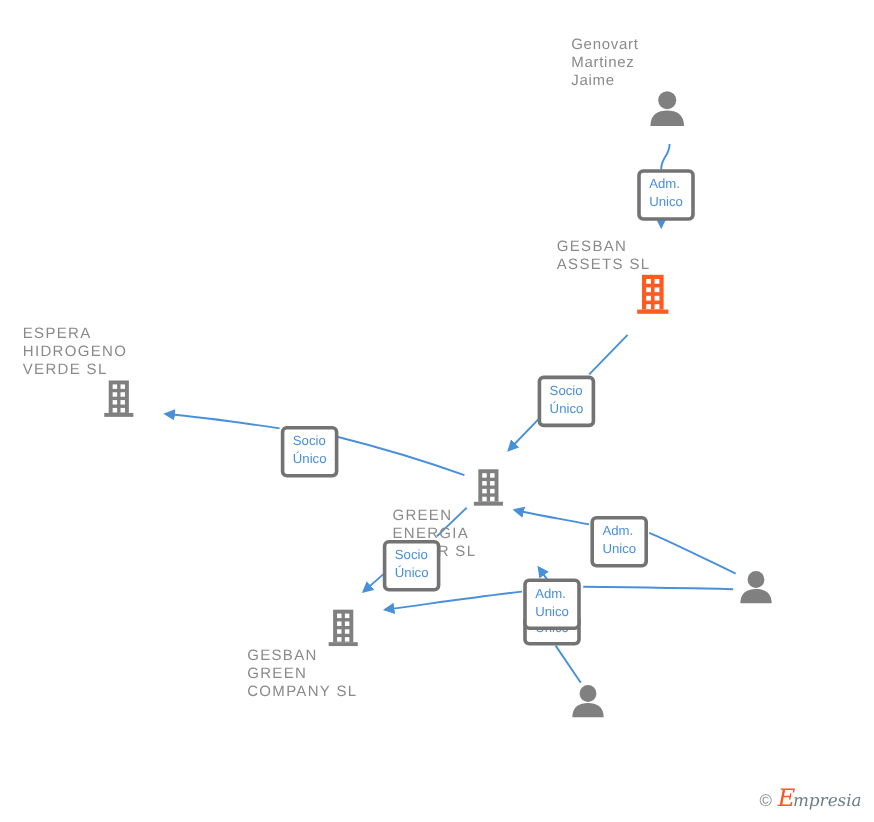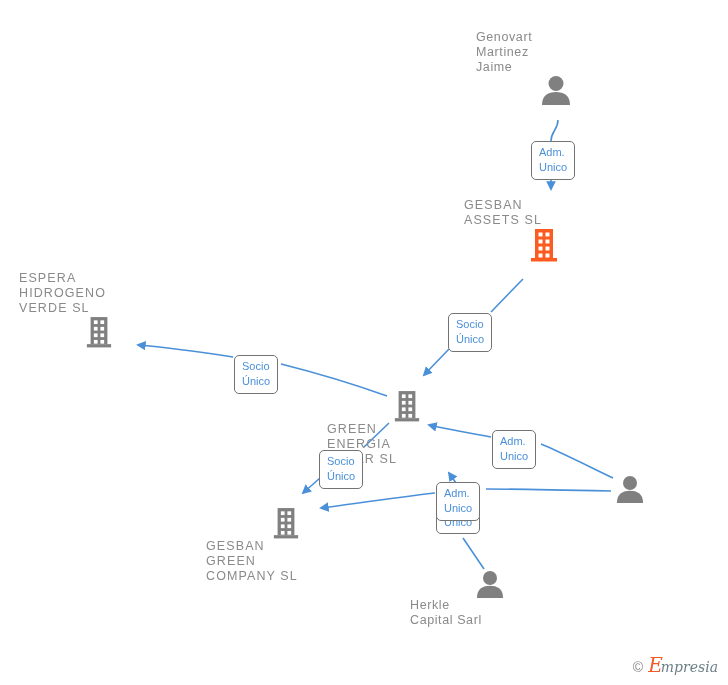--- a/index.html
+++ b/index.html
@@ -39,21 +39,21 @@
   }
   .node-icon {
     display: block;
     margin: 0 auto;
   }
   .node-company .node-label {
     letter-spacing: 1.1px;
   }
   .edge-label {
     position: absolute;
-    border: 1px solid #737373;
+    border: 3px solid #737373;
     border-radius: 5px;
     background: #ffffff;
     color: #4a90d9;
     font-size: 11px;
     line-height: 15px;
     padding: 3px 7px 4px 7px;
     text-align: left;
     white-space: pre-line;
     box-sizing: border-box;
   }
@@ -220,22 +220,20 @@
       <circle cx="17" cy="8.5" r="7.5" fill="#808080"></circle>
       <path d="M 3 30 C 3 20 9.5 17 17 17 C 24.5 17 31 20 31 30 Z" fill="#808080"></path>
     </svg>
   </div>
 
   <div class="node node-person" style="left:490px; top:570px;">
     <svg class="node-icon" width="32" height="28" viewBox="0 0 34 30">
       <circle cx="17" cy="8.5" r="7.5" fill="#808080"></circle>
       <path d="M 3 30 C 3 20 9.5 17 17 17 C 24.5 17 31 20 31 30 Z" fill="#808080"></path>
     </svg>
-    <div class="node-label">Herkle
-Capital Sarl</div>
   </div>
 
   <div class="edge-label" style="left:531px; top:141px;">Adm.
 Unico</div>
 
   <div class="edge-label" style="left:448px; top:313px;">Socio
 Único</div>
 
   <div class="edge-label" style="left:234px; top:355px;">Socio
 Único</div>

